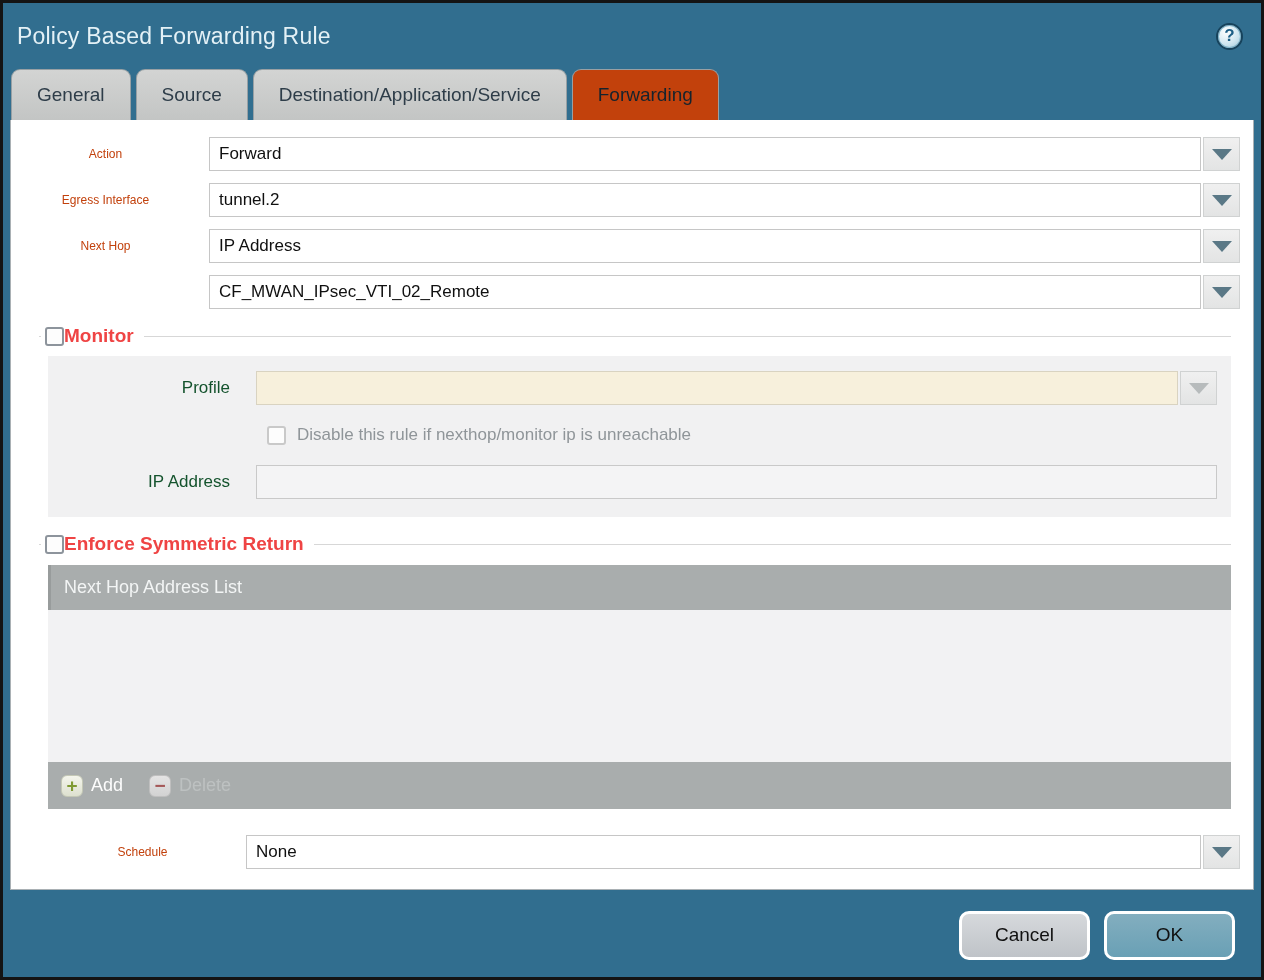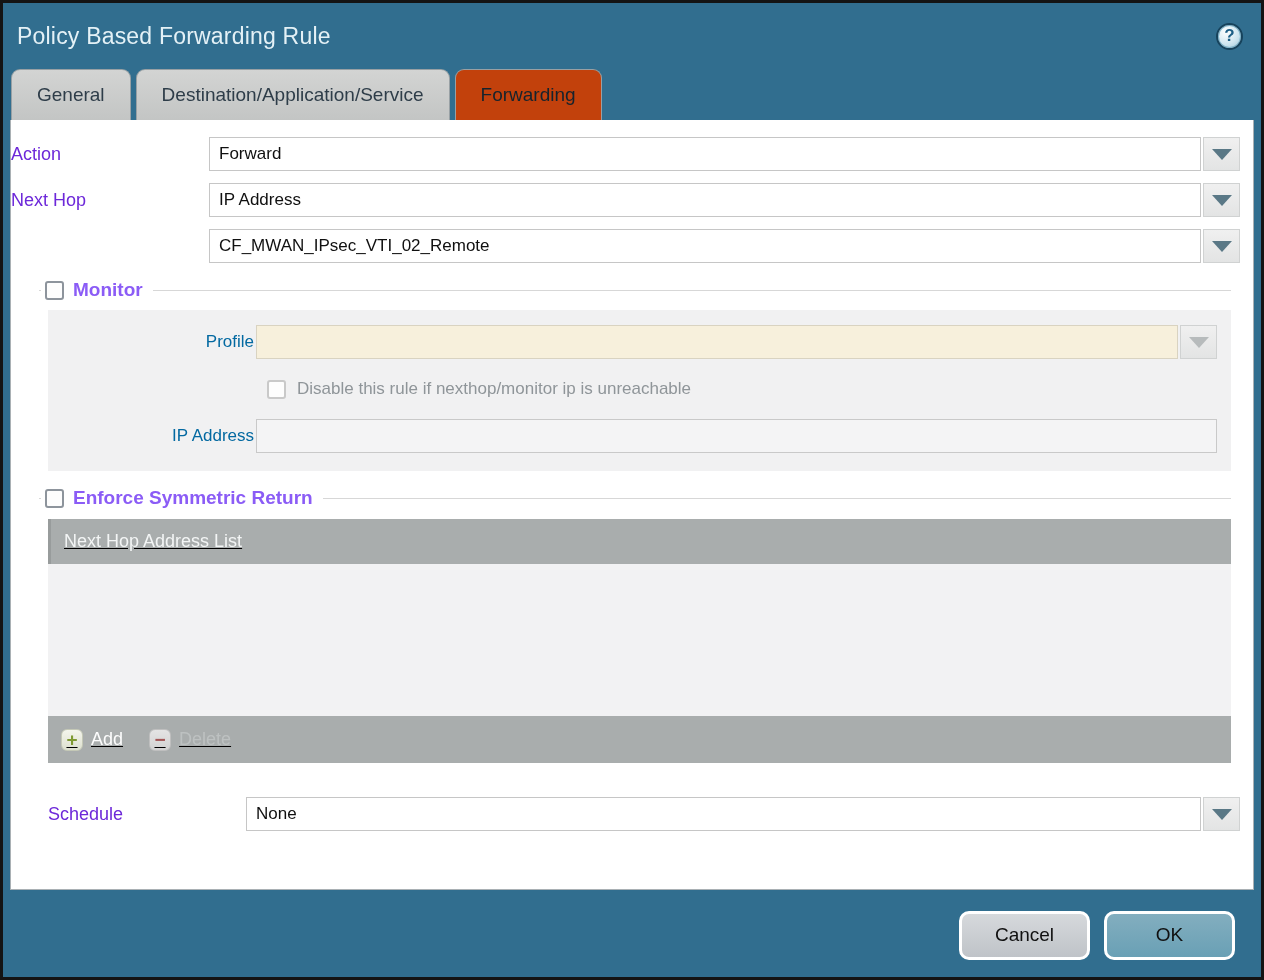--- a/index.html
+++ b/index.html
@@ -79,23 +79,23 @@
 
   
   .form-row {
     display: flex; align-items: center;
     height: 34px;
     margin: 0 13px 12px 0;
   }
   .form-row .lbl {
     width: 198px;
     padding-right: 9px;
-    text-align: left;
-    font-size: 18px;
-    color: #6d28d9;
+    text-align: center;
+    font-size: 12px;
+    color: #c2410c;
     flex: none;
   }
   .field { flex: 1; display: flex; align-items: flex-start; }
   .textbox {
     flex: 1;
     border: 1px solid #c6c6c6;
     background: #fff;
     font-size: 17px;
     color: #101010;
     display: flex; align-items: center;
@@ -121,61 +121,61 @@
   .dd-btn.disabled .tri { border-top-color: #b7bbbc; }
 
   
   fieldset.group {
     border: none;
     border-top: 1px solid #d7d7d7;
     margin: 16px 22px 0 28px;
     padding: 0;
   }
   legend.group-legend {
-    display: flex; align-items: center; gap: 9px;
+    display: flex; align-items: center; 
     padding: 0 10px 0 4px;
     margin-left: 2px;
     font-size: 19px; font-weight: bold;
-    color: #8b5cf6;
+    color: #ef4444;
   }
   .checkbox {
     width: 19px; height: 19px;
     background: #fdfdfd;
     border: 2px solid #8d949c;
     border-radius: 3px;
     cursor: pointer;
     flex: none;
   }
   .checkbox.disabled { border-color: #c9c9c9; cursor: default; }
 
   .group-body {
     background: #f1f1f2;
     margin: 9px 0 0 9px;
     padding: 15px 14px 18px 0;
   }
   .m-row { display: flex; align-items: center; height: 34px; }
   .m-row + .m-row { margin-top: 13px; }
   .m-row .lbl {
     width: 208px;
-    padding-right: 2px;
+    padding-right: 26px;
     text-align: right;
     font-size: 17px;
-    color: #0369a1;
+    color: #14532d;
     flex: none;
   }
   .textbox.cream { background: #f7f0dc; border-color: #d9d3c1; }
   .textbox.gray  { background: #f4f4f5; border-color: #c9c9c9; }
   .chk-inline {
     display: flex; align-items: flex-end; gap: 11px;
     margin-left: 219px;
     font-size: 17px; color: #8f9599;
   }
 
   
-  .sym-table { margin: 10px 0 8px 9px; text-decoration: underline; }
+  .sym-table { margin: 10px 0 0 9px; }
   .thead {
     background: #a9adad;
     border-left: 3px solid #989c9c;
     height: 45px;
     display: flex; align-items: center;
     padding-left: 13px;
     color: #f3f5f5;
     font-size: 18px;
   }
   .tbody { background: #f2f2f3; height: 152px; }
@@ -223,36 +223,46 @@
 
 <div class="screen">
 
   <div class="titlebar">
     <div class="title">Policy Based Forwarding Rule</div>
     <div class="help-icon">?</div>
   </div>
 
   <div class="tabs">
     <div class="tab">General</div>
+    <div class="tab">Source</div>
     <div class="tab">Destination/Application/Service</div>
     <div class="tab active">Forwarding</div>
   </div>
 
   <div class="panel">
 
     <div class="form-row">
       <div class="lbl">Action</div>
       <div class="field">
         <div class="textbox">Forward</div>
         <div class="dd-btn">
           <div class="tri"></div>
         </div>
       </div>
     </div>
 
+    <div class="form-row">
+      <div class="lbl">Egress Interface</div>
+      <div class="field">
+        <div class="textbox">tunnel.2</div>
+        <div class="dd-btn">
+          <div class="tri"></div>
+        </div>
+      </div>
+    </div>
 
     <div class="form-row">
       <div class="lbl">Next Hop</div>
       <div class="field">
         <div class="textbox">IP Address</div>
         <div class="dd-btn">
           <div class="tri"></div>
         </div>
       </div>
     </div>

